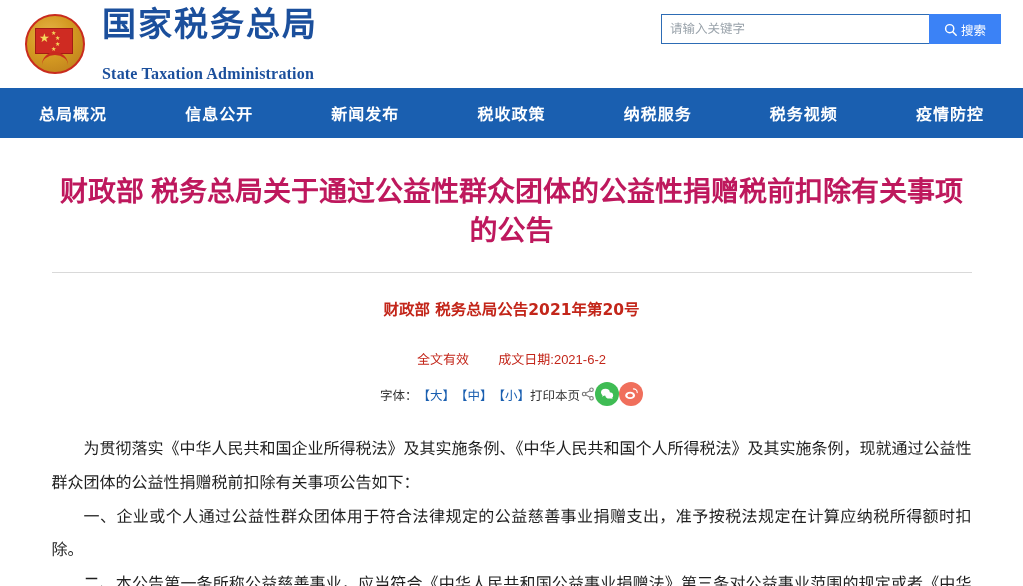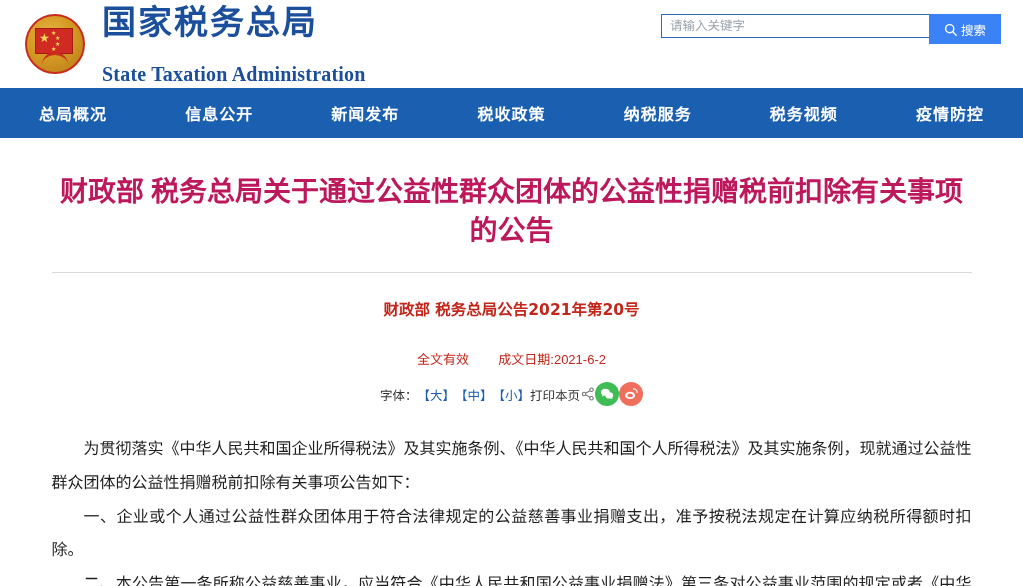--- a/index.html
+++ b/index.html
@@ -60,36 +60,36 @@
   .brand { line-height: 1; }
   .brand .cn {
     font-size: 34px;
     font-weight: bold;
     color: #1b4f9c;
     letter-spacing: 2px;
     font-family: "DejaVu Sans", "Liberation Sans", sans-serif;
   }
   .brand .en {
     margin-top: 25px;
-    font-size: 20px;
+    font-size: 16px;
     font-weight: bold;
     color: #1b4f9c;
     letter-spacing: 0.2px;
     font-family: "Liberation Serif", "DejaVu Serif", serif;
   }
 
   .header-right {
     position: absolute;
     right: 22px; top: 14px;
     width: 340px;
   }
   .search-row { display: flex; height: 30px; }
   .search-input {
     flex: 1;
-    height: 24px;
+    height: 30px;
     border: 1px solid #2d6cb5;
     border-right: none;
     padding: 0 8px;
     font-size: 12.5px;
     color: #333;
     outline: none;
     background: #fff;
     font-family: "Liberation Sans", sans-serif;
   }
   .search-input::placeholder { color: #9aa3ab; }

